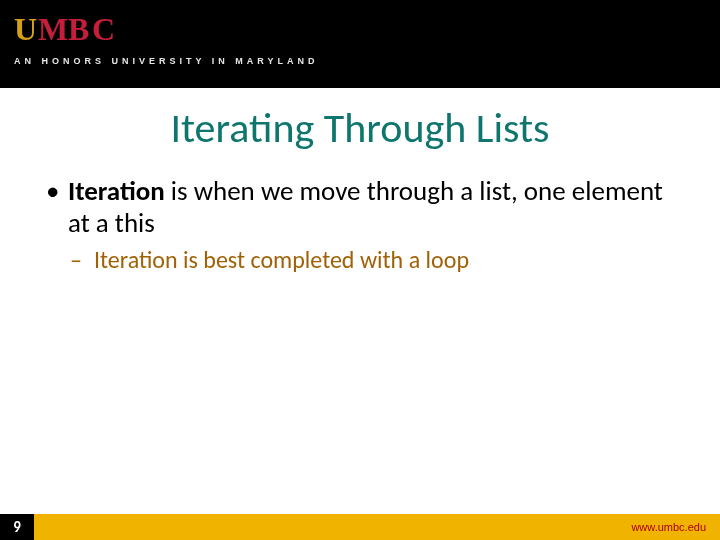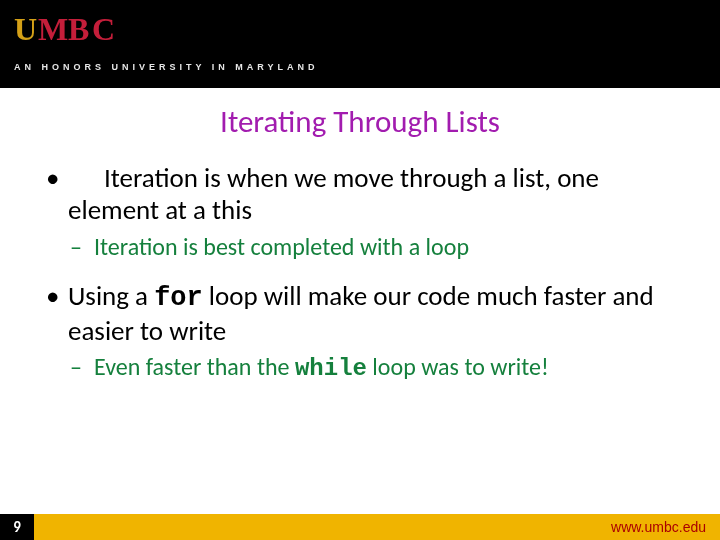--- a/index.html
+++ b/index.html
@@ -1,34 +1,34 @@
 <!DOCTYPE html>
 <html><head>
 <meta charset="utf-8">
 <style>
   * { margin: 0; padding: 0; box-sizing: border-box; }
   html, body { width: 720px; height: 540px; font-family: Calibri, Arial, sans-serif; background: #fff; overflow: hidden; }
   .slide { width: 720px; height: 540px; position: relative; display: flex; flex-direction: column; }
   .header-bar { background: #000; height: 88px; padding: 10px 14px 8px 14px; color: #fff; }
   .logo-row { display: flex; align-items: flex-start; }
   .logo-svg { display: block; }
-  .tagline { font-size: 9px; letter-spacing: 4px; font-weight: 600; margin-top: 12px; color: #e6e6e6; font-family: Arial, sans-serif; }
+  .tagline { font-size: 9px; letter-spacing: 4px; font-weight: 600; margin-top: 6px; color: #e6e6e6; font-family: Arial, sans-serif; }
   .content { flex: 1; padding: 14px 42px 0 42px; }
-  .title { font-size: 31px; font-weight: 400; text-align: center; margin-bottom: 22px; color: #a21caf; }
+  .title { font-size: 42px; font-weight: 400; text-align: center; margin-bottom: 22px; color: #0f766e; }
   ul.top { list-style: none; }
   ul.top > li { position: relative; padding-left: 26px; font-size: 27px; line-height: 1.18; margin-bottom: 8px; color: #000; }
   ul.top > li::before { content: "•"; position: absolute; left: 4px; top: 0; font-size: 27px; }
   ul.sub { list-style: none; margin-top: 6px; margin-bottom: 18px; }
-  ul.sub > li { position: relative; padding-left: 26px; font-size: 24px; line-height: 1.25; color: #15803d; }
+  ul.sub > li { position: relative; padding-left: 26px; font-size: 24px; line-height: 1.25; color: #a16207; }
   ul.sub > li::before { content: "–"; position: absolute; left: 2px; top: 0; font-size: 24px; }
-  .bold-word { font-weight: 400; margin-left: 36px; }
+  .bold-word { font-weight: 700; }
   .mono { font-family: "Courier New", Courier, monospace; font-weight: 700; }
   .footer { position: absolute; bottom: 0; left: 0; right: 0; height: 26px; background: #f0b400; display: flex; align-items: center; justify-content: space-between; padding: 0 14px 0 0; }
   .page-num { background: #000; color: #fff; width: 34px; height: 26px; display: flex; align-items: center; justify-content: center; font-size: 15px; font-weight: 600; }
-  .url { font-size: 14px; color: #a00; font-family: Arial, sans-serif; }
+  .url { font-size: 11px; color: #a00; font-family: Arial, sans-serif; }
 </style>
 </head>
 <body>
 
 <div class="slide">
 
   <div class="header-bar">
     <div class="logo-row">
       <svg class="logo-svg" width="120" height="40" viewBox="0 0 120 40">
         <text x="0" y="30" font-family="Georgia, 'Times New Roman', serif" font-size="32" font-weight="700" fill="#d4a017">U</text>
@@ -45,28 +45,20 @@
 
     <ul class="top">
       <li>
         <span class="bold-word">Iteration</span><span> is when we move through a list, one element at a this</span>
         <ul class="sub">
           <li>
             <span>Iteration is best completed with a loop</span>
           </li>
         </ul>
       </li>
-      <li>
-        <span>Using a </span><span class="mono">for</span><span> loop will make our code much faster and easier to write</span>
-        <ul class="sub">
-          <li>
-            <span>Even faster than the </span><span class="mono">while</span><span> loop was to write!</span>
-          </li>
-        </ul>
-      </li>
     </ul>
   </div>
 
   <div class="footer">
     <div class="page-num">9</div>
     <div class="url">www.umbc.edu</div>
   </div>
 
 </div>
 

